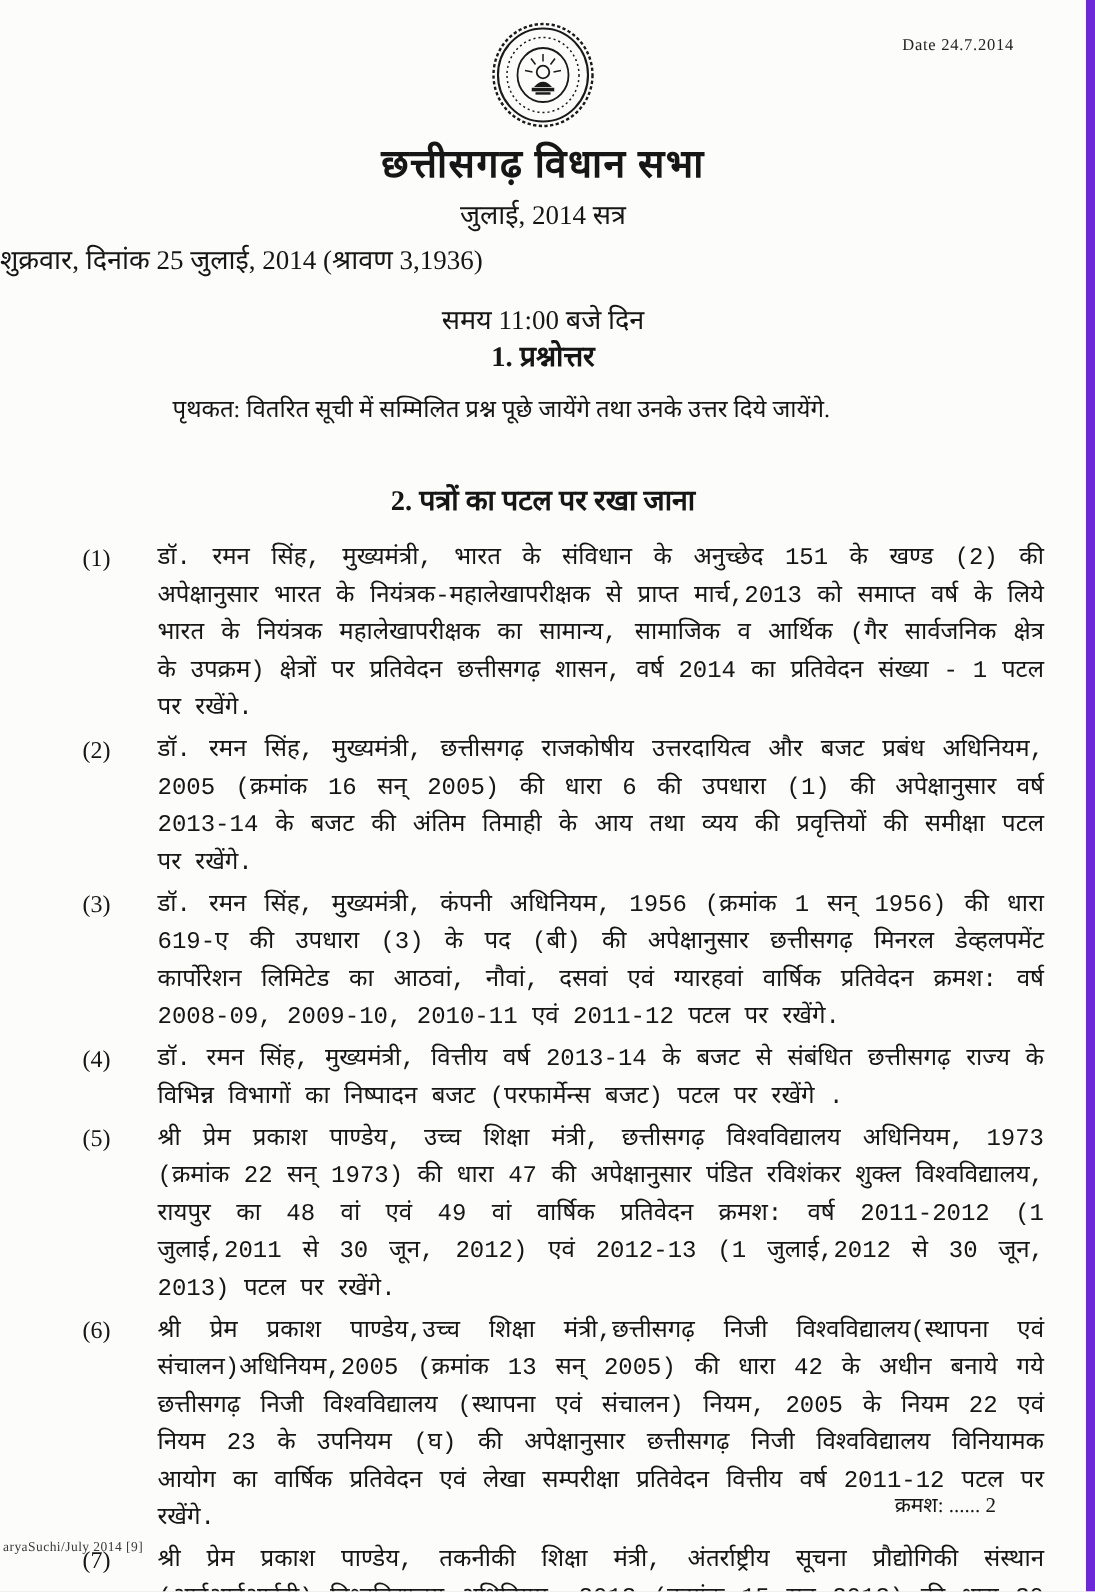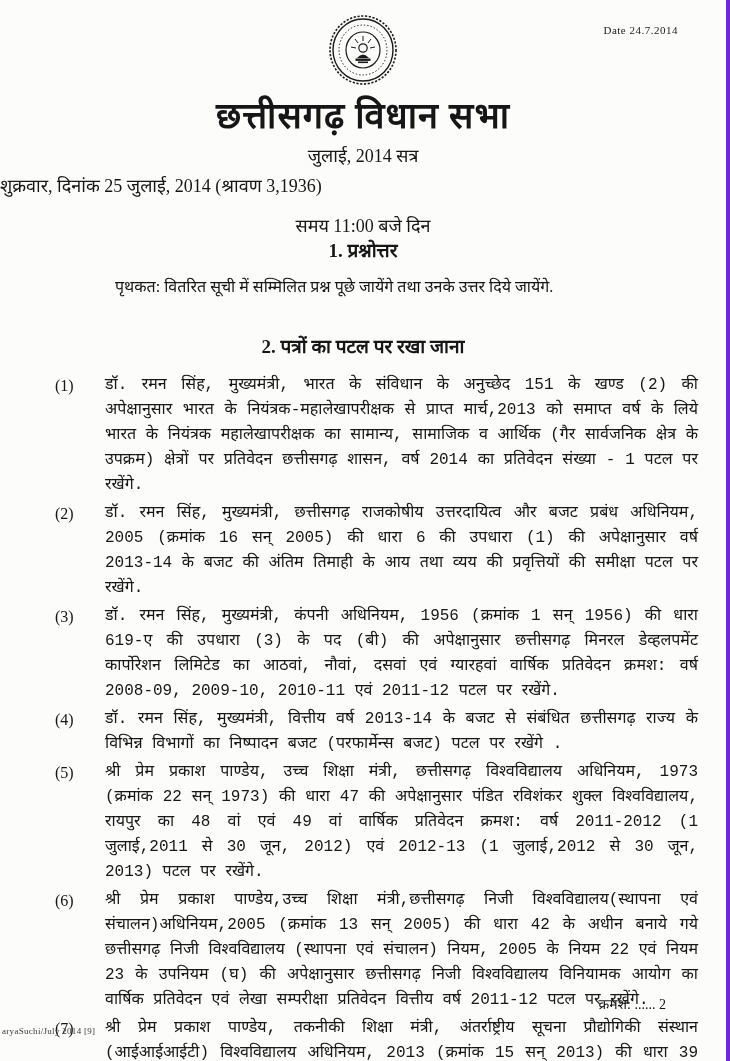--- a/index.html
+++ b/index.html
@@ -10,42 +10,42 @@
   .page {
     position: relative;
     width: 730px;
     height: 1061px;
     margin: 0 auto;
     background: #fcfcfb;
     color: #161616;
     font-family: "Liberation Serif", "DejaVu Serif", serif;
     overflow: hidden;
     box-sizing: border-box;
-    border-right: 4px solid #6d28d9;
+    border-right: 6px solid #6d28d9;
   }
   .date-top {
     position: absolute;
     top: 24px;
     right: 48px;
     font-size: 11px;
     letter-spacing: 0.5px;
     color: #222;
   }
   .emblem {
     margin: 14px auto 0 auto;
     width: 70px;
     height: 72px;
     display: flex;
     align-items: center;
     justify-content: center;
   }
   .title {
     margin: 4px 0 0 0;
     text-align: center;
-    font-size: 36px;
+    font-size: 26px;
     font-weight: bold;
     letter-spacing: 1px;
   }
   .session {
     margin-top: 4px;
     text-align: center;
     font-size: 18px;
   }
   .subtitle {
     margin: 5px 0 0 0;

